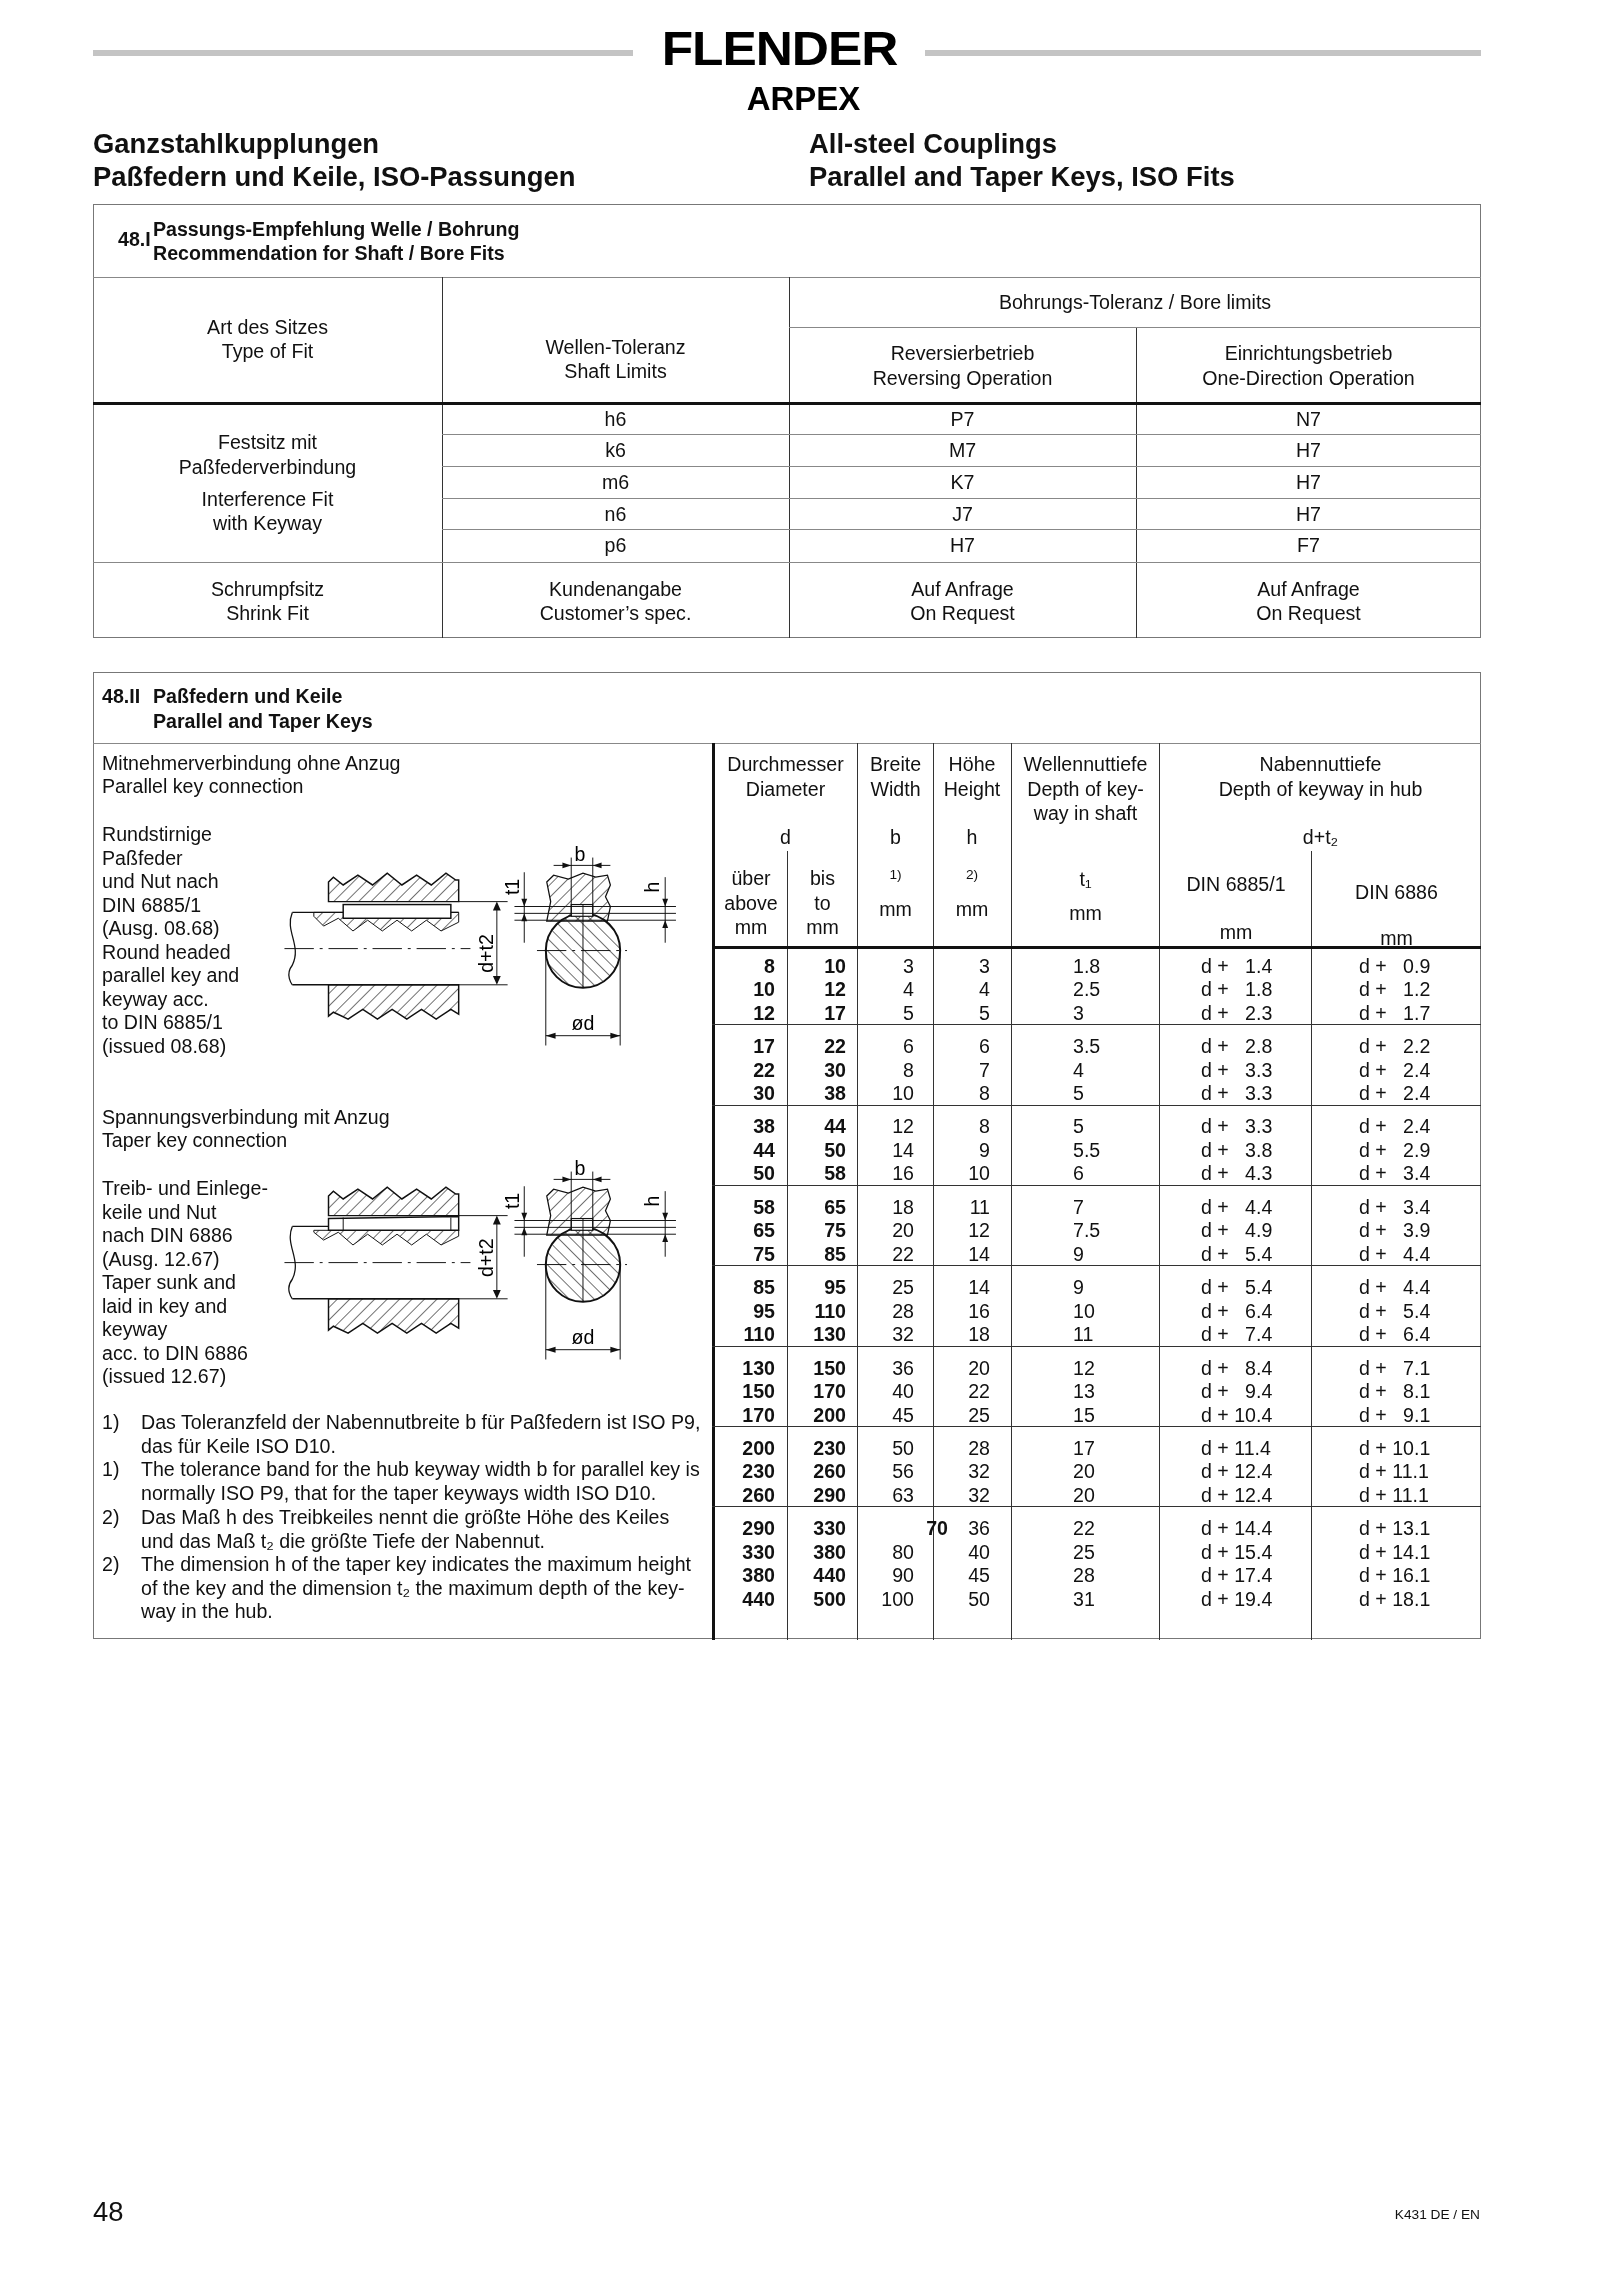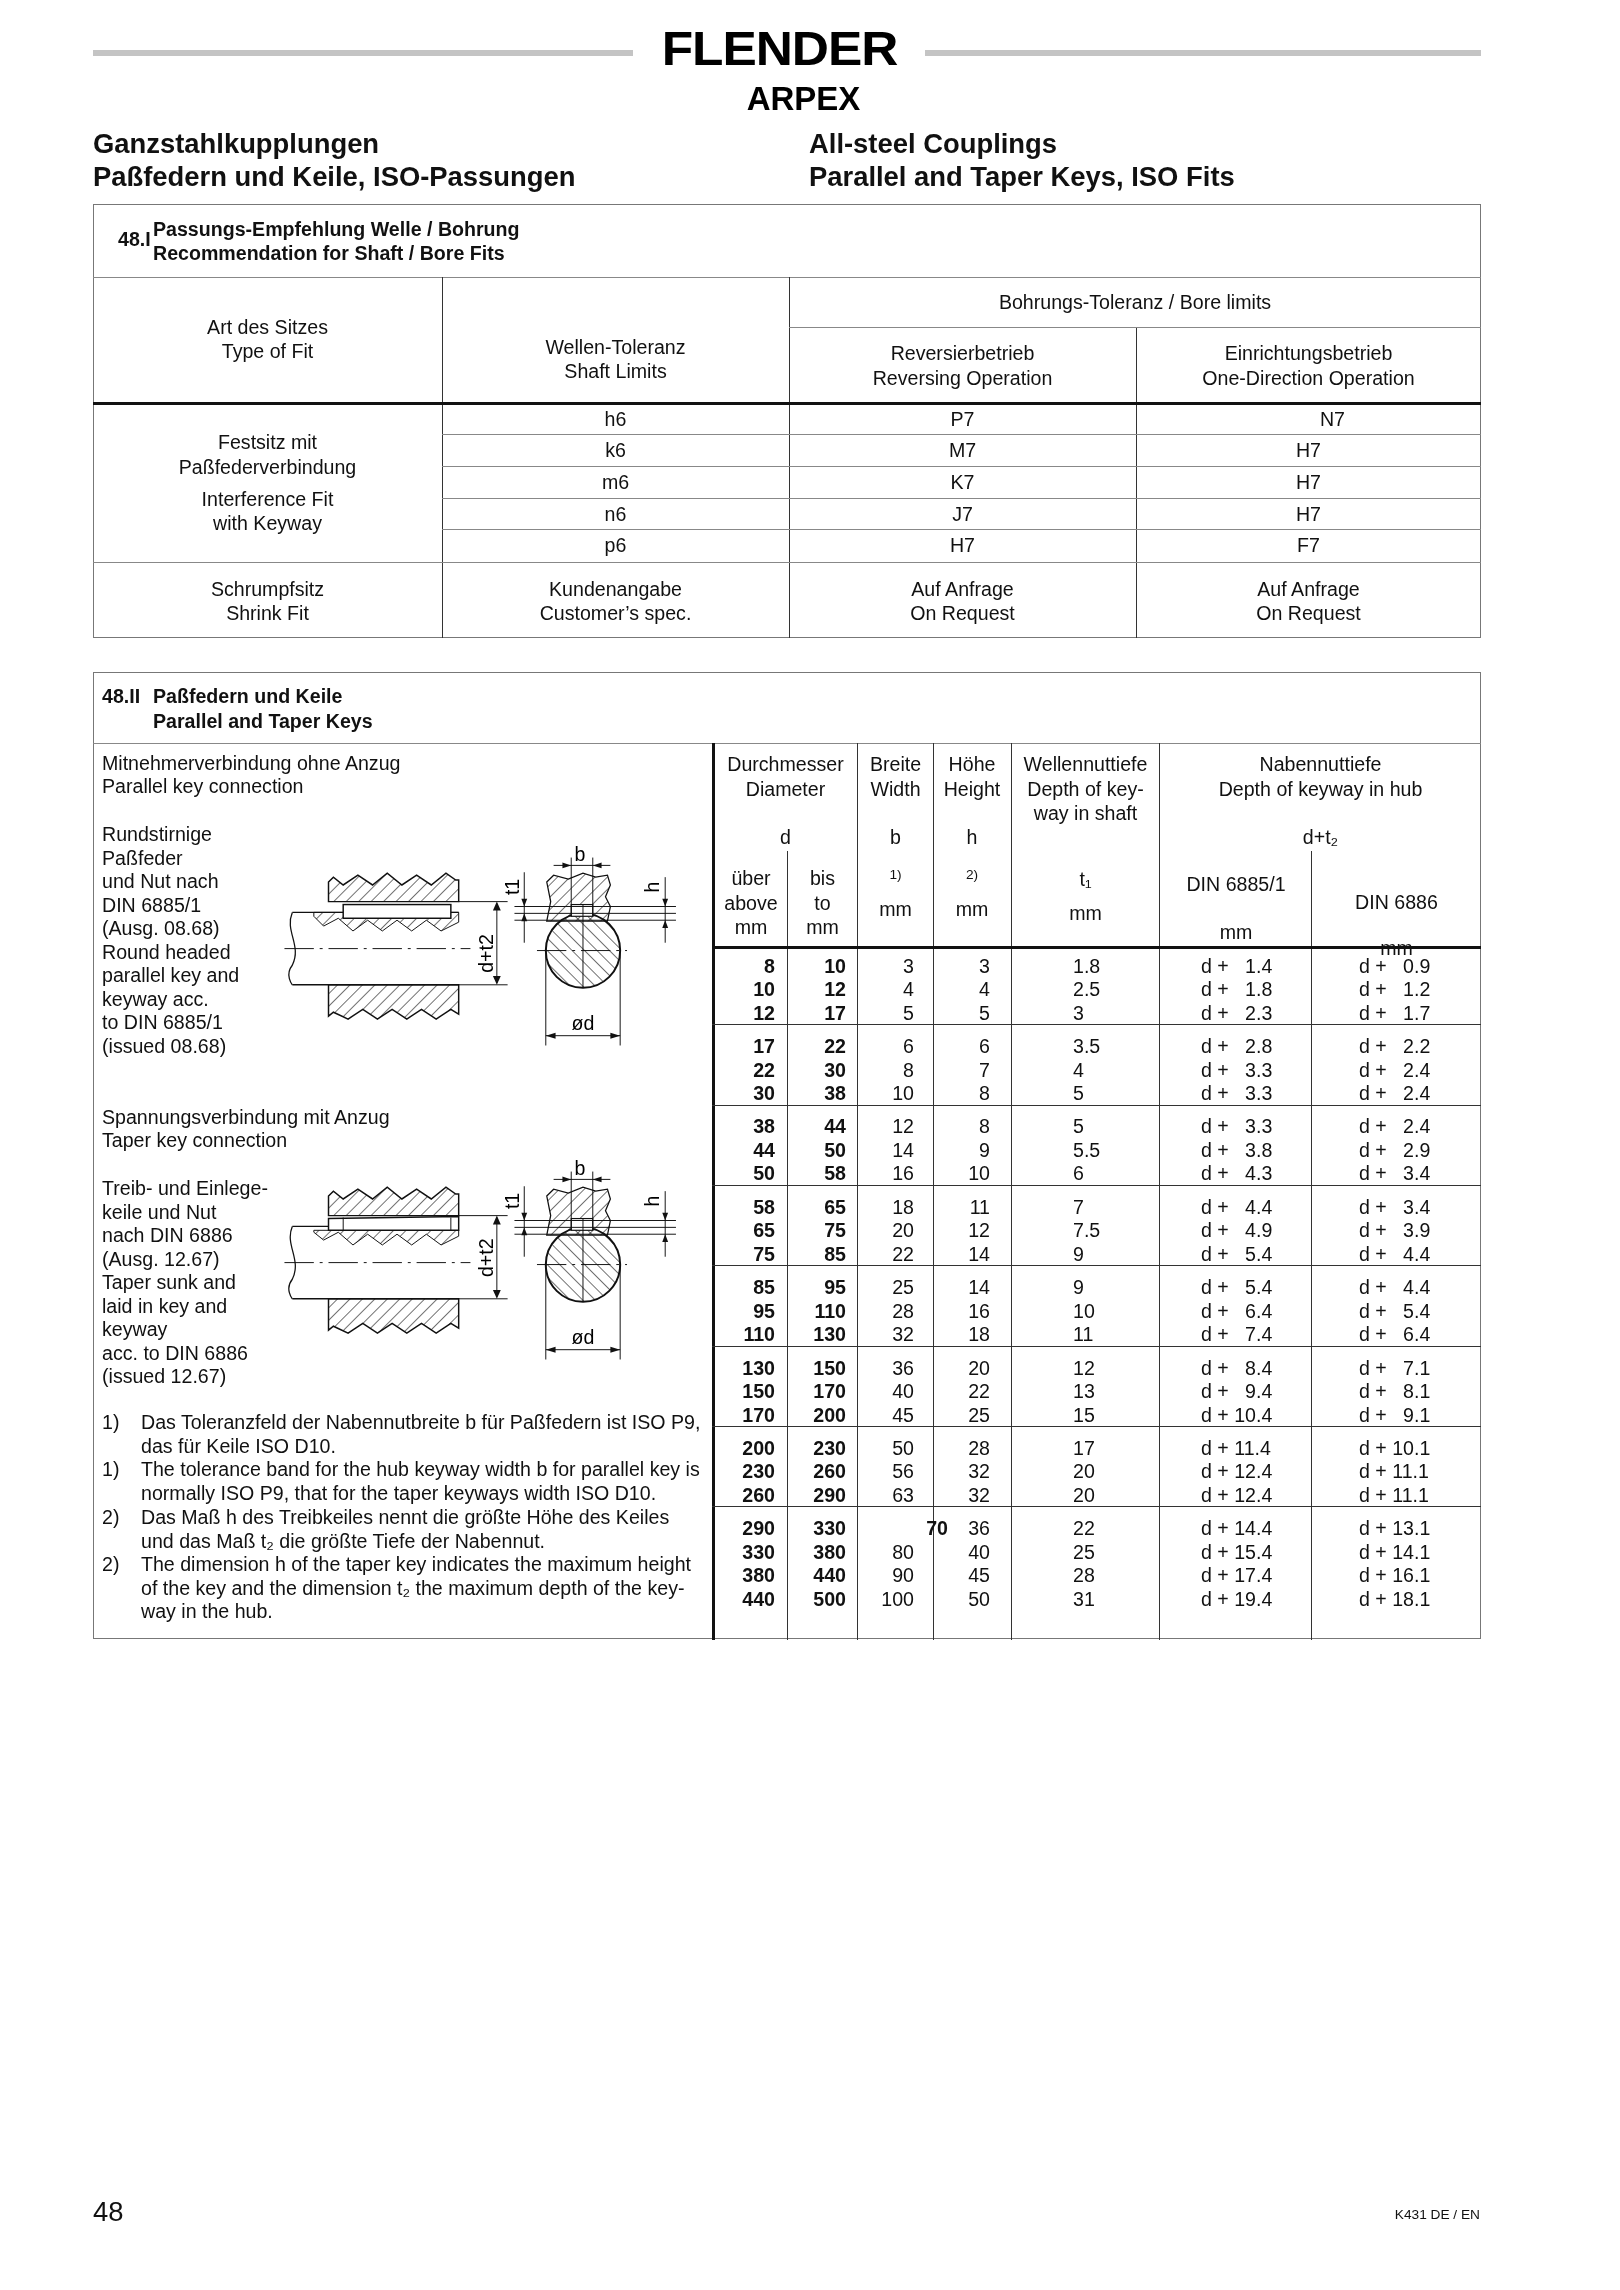--- a/index.html
+++ b/index.html
@@ -81,21 +81,21 @@
   <div class="cell" style="left:93px; top:404px; width:349px; height:158px;">
     <span>Festsitz mit</span>
     <span style="margin-bottom:7.8px;">Paßfederverbindung</span>
     <span>Interference Fit</span>
     <span>with Keyway</span>
   </div>
 
   <div>
     <div class="cell" style="left:442px; top:404px; width:347px; height:30px;">h6</div>
     <div class="cell" style="left:789px; top:404px; width:347px; height:30px;">P7</div>
-    <div class="cell" style="left:1136px; top:404px; width:345px; height:30px;padding-left:24px;">N7</div>
+    <div class="cell" style="left:1136px; top:404px; width:345px; height:30px;">N7</div>
   </div>
   <div>
     <div class="cell" style="left:442px; top:435px; width:347px; height:30px;">k6</div>
     <div class="cell" style="left:789px; top:435px; width:347px; height:30px;">M7</div>
     <div class="cell" style="left:1136px; top:435px; width:345px; height:30px;">H7</div>
   </div>
   <div>
     <div class="cell" style="left:442px; top:467px; width:347px; height:30px;">m6</div>
     <div class="cell" style="left:789px; top:467px; width:347px; height:30px;">K7</div>
     <div class="cell" style="left:1136px; top:467px; width:345px; height:30px;">H7</div>
@@ -362,21 +362,21 @@
   <div class="cell" style="left:1160px; top:752px; width:321px; display:block;">
     <div>Nabennuttiefe</div>
     <div>Depth of keyway in hub</div>
     <div style="margin-top:23.5px;">d+t₂</div>
   </div>
   <div class="cell" style="left:1160px; top:872px; width:152px; display:block;">
     <div>DIN 6885/1</div>
     <div style="margin-top:23.5px;">mm</div>
   </div>
   <div class="cell" style="left:1312px; top:872px; width:169px; display:block;">
-    <div style="margin-top:18px;">DIN 6886</div>
+    <div style="margin-top:8px;">DIN 6886</div>
     <div style="margin-top:21.6px;">mm</div>
   </div>
 
   <div id="keys-rows">
       <div>
         <div class="num b" style="left: 714px; top: 955px; width: 61px;">8</div>
         <div class="num b" style="left: 789px; top: 955px; width: 57px;">10</div>
         <div class="num" style="left: 859px; top: 955px; width: 55px;">3</div>
         <div class="num" style="left: 935px; top: 955px; width: 55px;">3</div>
         <div class="num" style="left: 1073px; top: 955px; width: 59px; text-align: left;">1.8</div>

